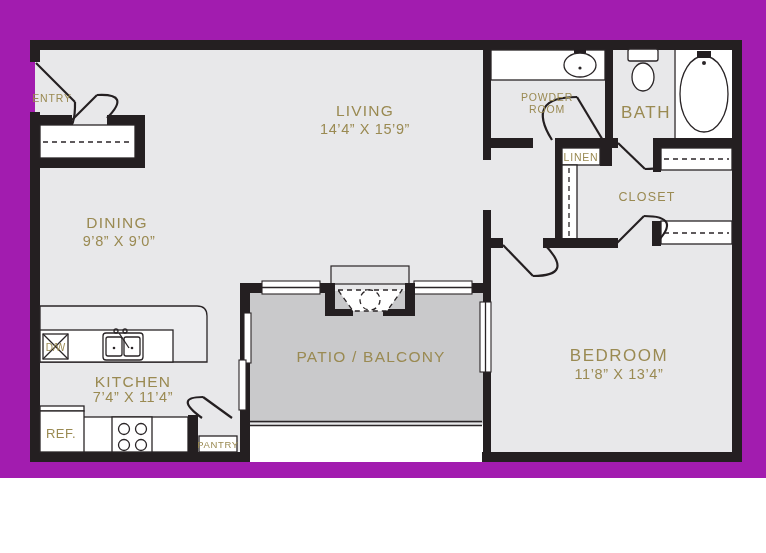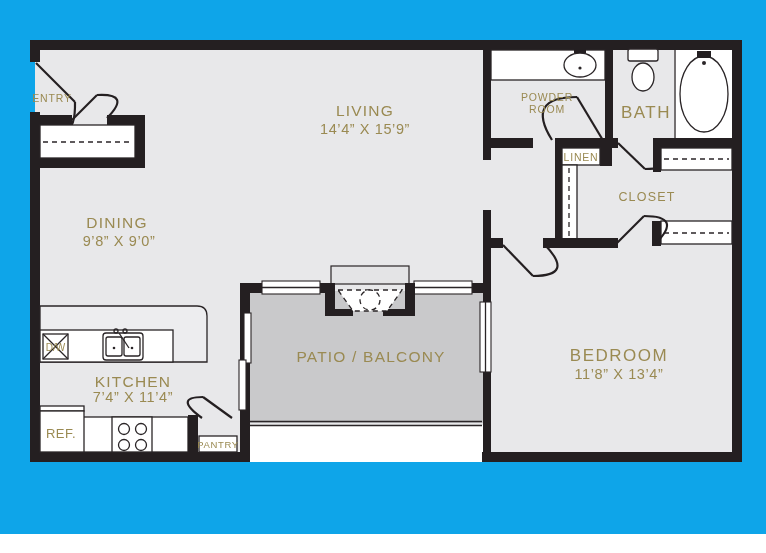--- a/index.html
+++ b/index.html
@@ -1,16 +1,16 @@
 <!DOCTYPE html>
 <html><head>
 <meta charset="utf-8">
 <style>
   html,body{margin:0;padding:0;background:#ffffff;}
-  .stage{position:relative;width:766px;height:534px;background:#0ea5e9;overflow:hidden;
+  .stage{position:relative;width:766px;height:478px;background:#a21caf;overflow:hidden;
          font-family:"Liberation Sans", sans-serif;}
   svg{display:block;}
   text{font-family:"Liberation Sans", sans-serif; fill:#9a8a52;}
   .room-label{font-size:15.5px;letter-spacing:1.2px;}
   .room-dims{font-size:14.5px;letter-spacing:0.6px;}
   .small-label{font-size:10.5px;letter-spacing:0.8px;}
   .tiny-label{font-size:9.5px;letter-spacing:0.6px;}
   .mid-label{font-size:12.5px;letter-spacing:1.2px;}
   .big-label{font-size:17px;letter-spacing:1.5px;}
   .ref-label{font-size:13px;letter-spacing:0.5px;}

